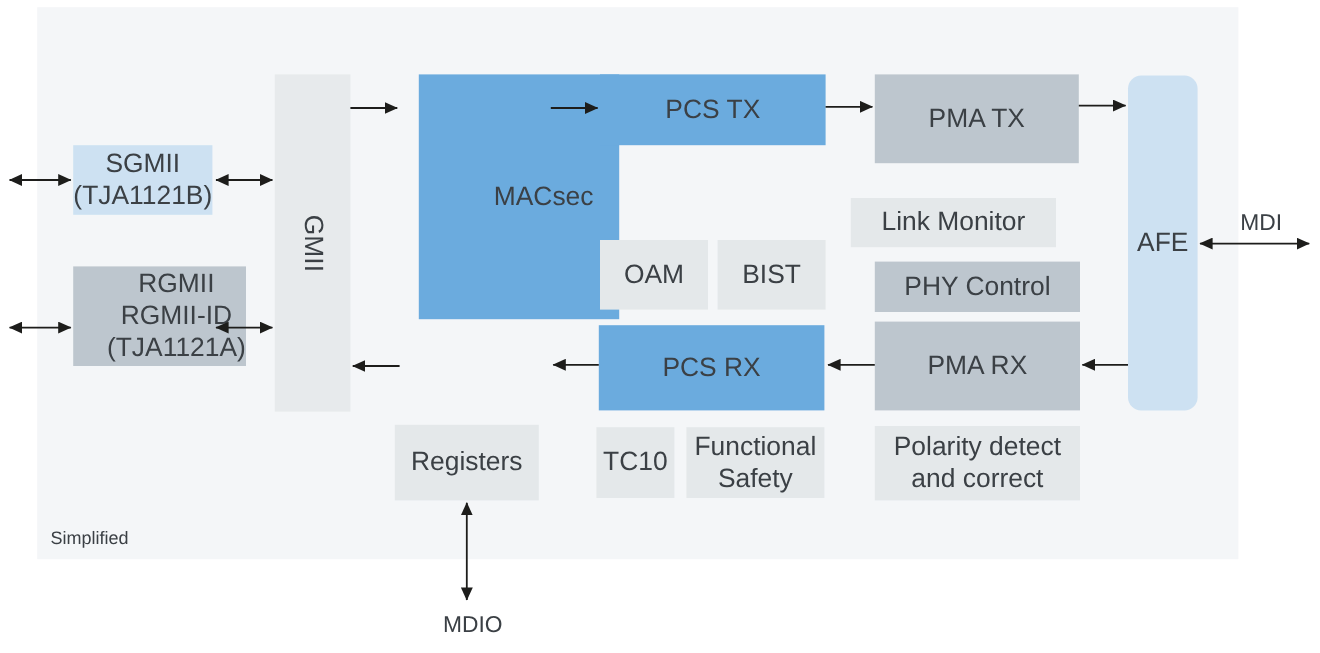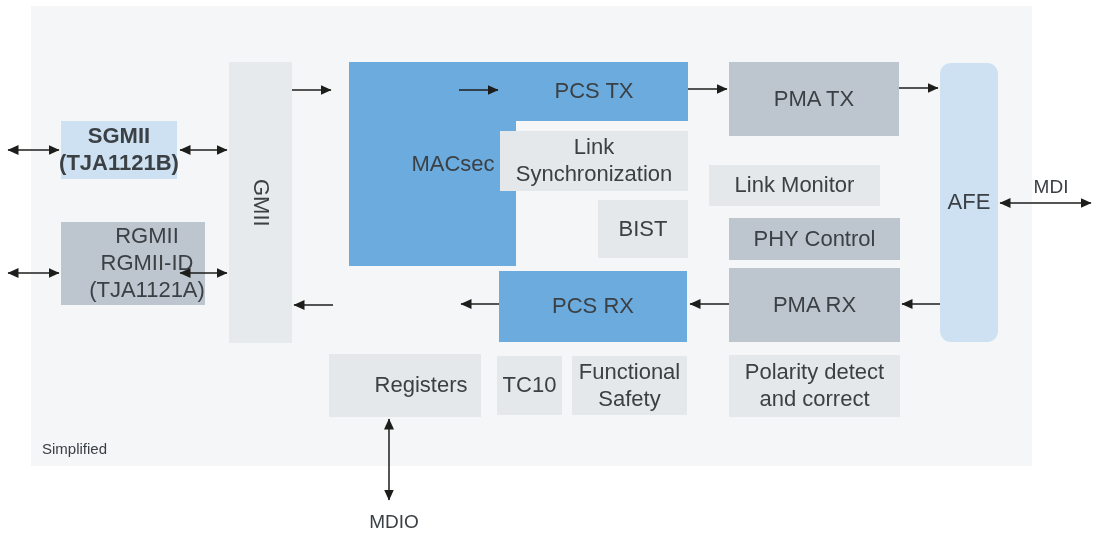--- a/index.html
+++ b/index.html
@@ -61,53 +61,52 @@
   svg.arrows line { stroke: var(--arrow, #1d1d1b); stroke-width: 1.5; }
   svg.arrows marker path { fill: var(--arrow, #1d1d1b); }
 </style>
 </head>
 <body>
 
 <div class="canvas">
 
   <div class="panel"></div>
 
-  <div class="block light-blue" style="left:61px; top:121px; width:116px; height:58px;font-weight:bold;">
+  <div class="block light-blue" style="left:61px; top:121px; width:116px; height:58px;">
     <span>SGMII
 (TJA1121B)</span>
   </div>
   <div class="block gray" style="left:61px; top:222px; width:116px; height:83px;padding-left:28px;">
     <span>RGMII
 RGMII-ID
 (TJA1121A)</span>
   </div>
 
   <div class="block lighter-gray" style="left:229px; top:62px; width:63px; height:281px;">
     <span class="vertical-text">GMII</span>
   </div>
 
   <div class="block blue" style="left:349px; top:62px; width:126px; height:204px;padding-left:41px;">
     <span>MACsec</span>
   </div>
 
   <div class="block blue" style="left:500px; top:62px; width:188px; height:59px;">
     <span>PCS TX</span>
   </div>
-  <div class="block light-gray" style="left:500px; top:131px; width:188px; height:60px;">
-    <span>Link
-Synchronization</span>
+  <div class="block light-gray" style="left:500px; top:200px; width:90px; height:58px;">
+    <span>OAM</span>
   </div>
   <div class="block light-gray" style="left:598px; top:200px; width:90px; height:58px;">
     <span>BIST</span>
   </div>
   <div class="block blue" style="left:499px; top:271px; width:188px; height:71px;">
     <span>PCS RX</span>
   </div>
 
-  <div class="block light-gray" style="left:329px; top:354px; width:120px; height:63px;padding-left:32px;">
+  <div class="block light-gray" style="left:329px; top:354px; width:120px; height:63px;">
     <span>Registers</span>
   </div>
   <div class="block light-gray" style="left:497px; top:356px; width:65px; height:59px;">
     <span>TC10</span>
   </div>
   <div class="block light-gray" style="left:572px; top:356px; width:115px; height:59px;">
     <span>Functional
 Safety</span>
   </div>
   <div class="block light-gray" style="left:729px; top:355px; width:171px; height:62px;justify-content:center;">

